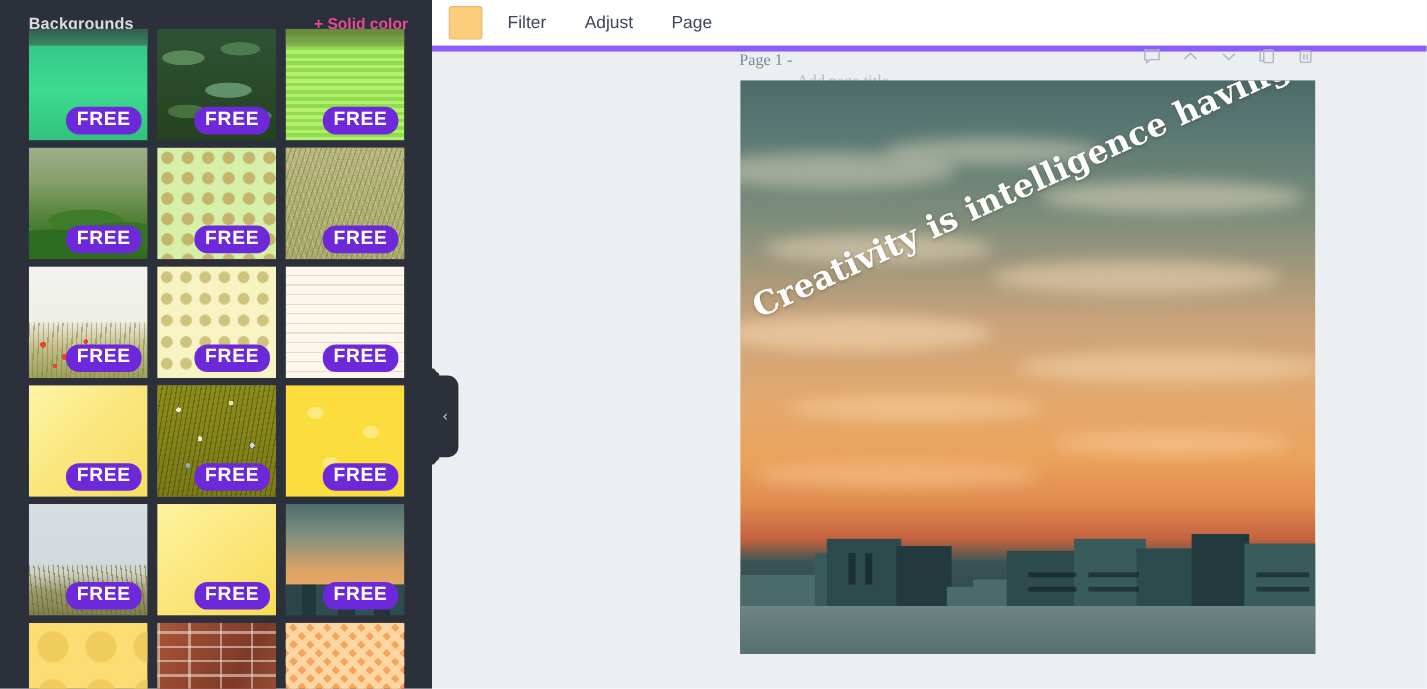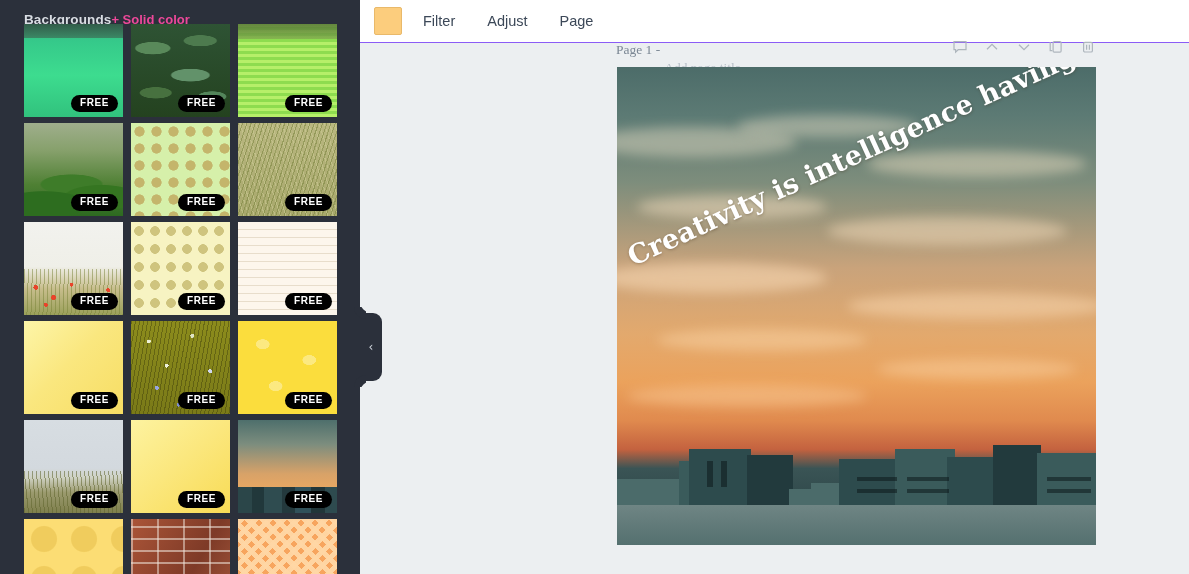--- a/index.html
+++ b/index.html
@@ -15,20 +15,21 @@
   #sidebar {
     position: absolute; left: 0; top: 0;
     width: 360px; height: 574px;
     background: #2b303b;
     overflow: hidden;
   }
   #sidebar-header {
     position: absolute; left: 0; top: 0;
     width: 360px; height: 38px;
     display: flex; align-items: center;
+    justify-content: space-between;
     padding: 0 20px 0 24px;
   }
   #sidebar-title {
     color: #d9dde3; font-size: 13.5px; font-weight: bold;
     letter-spacing: .1px;
   }
   #solid-color-btn {
     color: #ec4899; font-size: 13px; font-weight: bold;
     cursor: pointer; white-space: nowrap;
   }
@@ -42,22 +43,22 @@
   }
   .thumb {
     position: relative;
     width: 99px; height: 93px;
     overflow: hidden;
     cursor: pointer;
   }
   .thumb .art { position: absolute; inset: 0; }
   .badge {
     position: absolute; right: 5px; bottom: 5px;
-    background: #000000; color: #ffffff;
-    font-size: 10px; font-weight: bold;
+    background: #6d28d9; color: #ffffff;
+    font-size: 16px; font-weight: bold;
     letter-spacing: .6px;
     padding: 3px 9px 4px;
     border-radius: 11px;
     line-height: 1;
   }
 
   
   .a-mint       { background: linear-gradient(#3fa97a 0%, #35c98a 18%, #3ddc8f 55%, #31c27d 100%); }
   .a-mint::after{ content:""; position:absolute; left:0; top:0; right:0; height:14px;
                   background: linear-gradient(#2f4f41, #3c7d5f); opacity:.85; }
@@ -163,21 +164,21 @@
   
   #main {
     position: absolute; left: 360px; top: 0;
     width: 829px; height: 574px;
     background: #eceff1;
   }
   #toolbar {
     position: absolute; left: 0; top: 0;
     width: 829px; height: 43px;
     background: #ffffff;
-    border-bottom: 1px solid #8b5cf6;
+    border-bottom: 5px solid #8b5cf6;
     display: flex; align-items: center;
     padding-left: 14px; gap: 10px;
   }
   #color-swatch {
     width: 28px; height: 28px;
     background: #fccd7d;
     border: 1px solid #e9b96a;
     border-radius: 2px; cursor: pointer;
   }
   .tool-btn {

